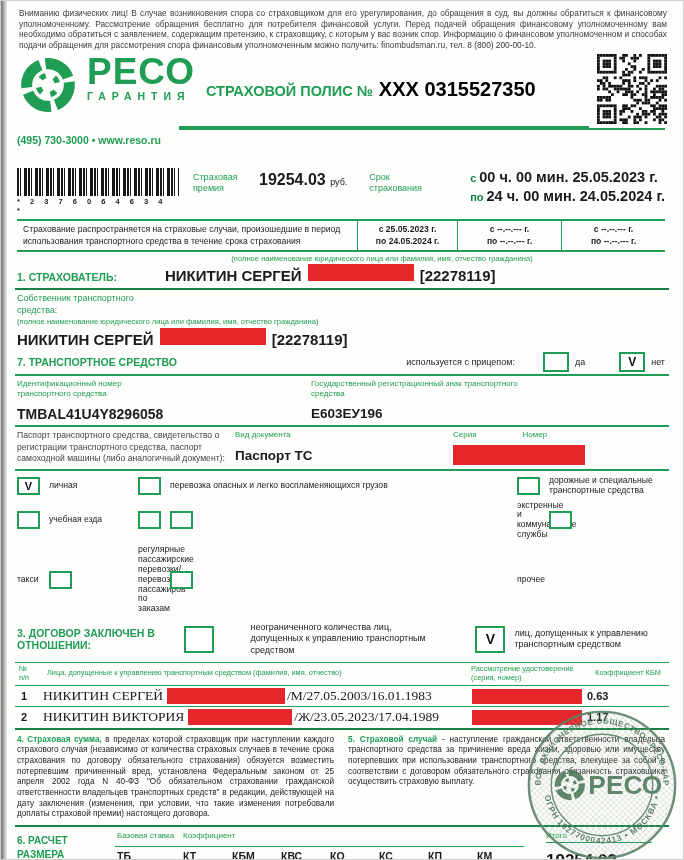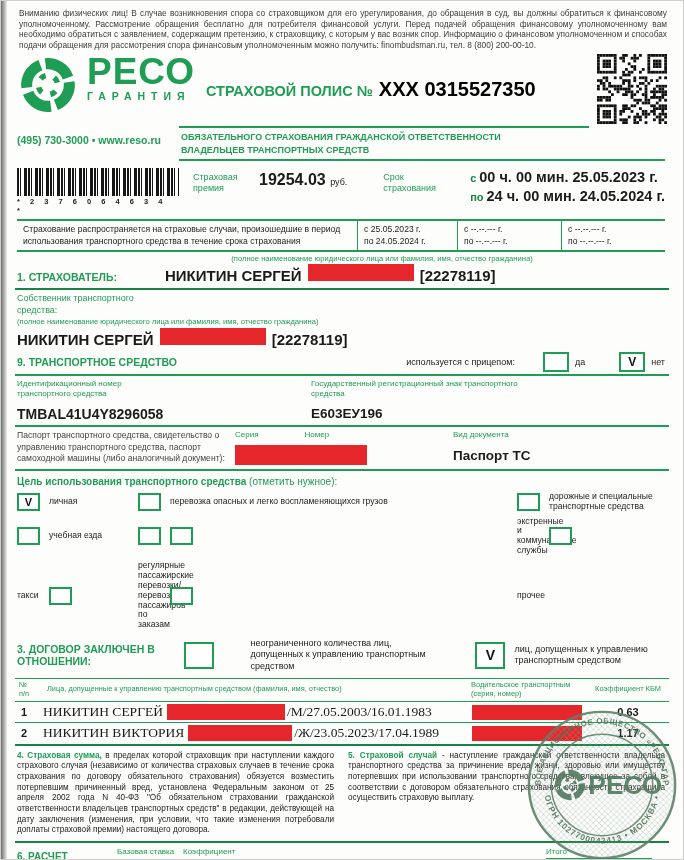--- a/index.html
+++ b/index.html
@@ -34,29 +34,29 @@
   .subtitle{font-size:9px;font-weight:bold;color:var(--green);line-height:1.35;margin:3px 0 3px 2px;}
   .line2{height:2px;background:var(--green);}
   
   .premium-row{display:flex;align-items:flex-start;margin:6px 18px 0 16px;}
   .barcode{width:162px;font-weight:bold;}
   .bars{height:28px;background:repeating-linear-gradient(90deg,#161616 0 2px,#fff 2px 3px,#161616 3px 4px,#fff 4px 7px,#161616 7px 10px,#fff 10px 11px);}
   .bdigits{font-size:7.5px;letter-spacing:4px;margin-top:1px;color:#222;}
   .p-label{width:58px;font-size:9px;color:var(--green);margin-left:14px;line-height:1.2;padding-top:4px;}
   .p-value{font-size:16px;font-weight:bold;margin-left:8px;padding-top:3px;white-space:nowrap;}
   .p-cur{font-size:9px;font-weight:normal;color:#222;}
-  .t-label{width:66px;font-size:9px;color:var(--green);margin-left:36px;line-height:1.2;padding-top:4px;}
+  .t-label{width:66px;font-size:9px;color:var(--green);margin-left:22px;line-height:1.2;padding-top:4px;}
   .t-dates{margin-left:auto;text-align:left;white-space:nowrap;}
   .t-dates div{font-size:14.5px;font-weight:bold;line-height:1.25;}
   .t-dates .pfx{color:var(--green-dk);font-size:11px;margin-right:3px;}
   
   .usage{display:grid;grid-template-columns:1fr 100px 104px 104px;margin:4px 18px 0 16px;
          border-top:2px solid var(--green);border-bottom:2px solid var(--green);}
   .usage>div{padding:3px 6px;font-size:8.6px;line-height:1.3;}
-  .usage .c{border-left:1.5px solid var(--green);text-align:left;font-weight:normal;white-space:nowrap;}
+  .usage .c{border-left:1.5px solid var(--green);text-align:center;font-weight:bold;white-space:nowrap;}
   .hint-c{text-align:center;font-size:7.6px;color:var(--green);margin:2px 0 0 80px;}
   
   .insurer-row{display:flex;align-items:baseline;margin:1px 16px 0 16px;padding-bottom:4px;}
   .sec-label{font-size:10.5px;font-weight:bold;color:var(--green);}
   .insurer-row .sec-label{width:148px;}
   .big-name{font-size:15px;font-weight:bold;white-space:nowrap;}
   .redact{display:inline-block;background:var(--red);vertical-align:middle;}
   .thick{height:2.5px;background:var(--green-dk);margin:0 14px;}
   .owner-row{display:flex;margin:3px 16px 1px 16px;flex-direction:column;}
   .owner-label{width:148px;font-size:9px;color:var(--green);line-height:1.3;}
@@ -94,21 +94,21 @@
   
   .drivers{margin:0 14px;border-top:1.5px solid var(--green);border-bottom:2.5px solid var(--green-dk);}
   .drow{display:grid;grid-template-columns:28px 1fr 120px 82px;align-items:center;}
   .drow.head{border-bottom:1px solid var(--green);}
   .drow.head>div{font-size:7.4px;color:var(--green);padding:2px 4px;line-height:1.2;}
   .drow.body{border-bottom:1px solid var(--green);height:21px;}
   .drow.body:last-child{border-bottom:none;}
   .dnum{font-size:11px;font-weight:bold;padding-left:6px;}
   .dname{font-family:"Liberation Serif",serif;font-size:13.5px;white-space:nowrap;display:flex;align-items:center;}
   .dlic{text-align:center;}
-  .dkbm{font-size:11px;font-weight:bold;text-align:center;}
+  .dkbm{font-size:11px;font-weight:bold;text-align:left;}
   
   .legal{display:grid;grid-template-columns:1fr 1fr;gap:14px;margin:5px 18px 5px 16px;}
   .legal p{margin:0;font-size:8.2px;line-height:1.3;color:#222;text-align:justify;}
   .legal .lead{color:var(--green);font-weight:bold;}
   .legal .sec6{margin-top:9px;text-align:left;}
   
   .calc{display:flex;margin:3px 18px 3px 16px;}
   .calc-title{width:90px;font-size:10px;font-weight:bold;color:var(--green);line-height:1.35;padding-top:4px;}
   .calc-grid{display:grid;grid-template-columns:66px repeat(7,49px);margin-left:8px;}
   .calc-grid .tiny{font-size:8px;color:var(--green);border-bottom:1px solid var(--green);padding:1px 2px 2px 2px;}
@@ -443,24 +443,20 @@
         <rect x="12" y="72" width="3" height="3"></rect>
         <rect x="15" y="72" width="3" height="3"></rect>
         <rect x="18" y="72" width="3" height="3"></rect>
       </svg>
   </div>
 
   <div class="header2">
     <div class="phone">(495) 730-3000 • www.reso.ru</div>
     <div class="subtitle-wrap">
       <div class="line1"></div>
-      <div class="subtitle">
-        <div>ОБЯЗАТЕЛЬНОГО СТРАХОВАНИЯ ГРАЖДАНСКОЙ ОТВЕТСТВЕННОСТИ</div>
-        <div>ВЛАДЕЛЬЦЕВ ТРАНСПОРТНЫХ СРЕДСТВ</div>
-      </div>
       <div class="line2"></div>
     </div>
   </div>
 
   <div class="premium-row">
     <div class="barcode">
       <div class="bars"></div>
       <div class="bdigits">* 2 3 7 6 0 6 4 6 3 4 *</div>
     </div>
     <div class="p-label">Страховая премия</div>
@@ -504,21 +500,21 @@
       <div class="hint">(полное наименование юридического лица или фамилия, имя, отчество гражданина)</div>
       <div style="display:flex;align-items:baseline;margin-top:2px;">
         <span class="big-name">НИКИТИН СЕРГЕЙ</span>
         <span class="redact" style="width:106px;height:17px;margin:0 6px;"></span>
         <span class="big-name">[22278119]</span>
       </div>
     </div>
   </div>
 
   <div class="veh-head">
-    <div class="sec-label">9. ТРАНСПОРТНОЕ СРЕДСТВО</div>
+    <div class="sec-label">7. ТРАНСПОРТНОЕ СРЕДСТВО</div>
     <div class="trailer">
       <span>используется с прицепом:</span>
       <span class="cb sm" style="margin-left:28px;"></span>
       <span style="margin-left:6px;">да</span>
       <span class="cb sm" style="margin-left:34px;">V</span>
       <span style="margin-left:6px;">нет</span>
     </div>
   </div>
   <div class="gline"></div>
 
@@ -528,40 +524,36 @@
       <div class="f-value" style="font-size:14px;">TMBAL41U4Y8296058</div>
     </div>
     <div>
       <div class="f-label">Государственный регистрационный знак транспортного средства</div>
       <div class="f-value">Е603ЕУ196</div>
     </div>
   </div>
   <div class="gline"></div>
 
   <div class="passport">
-    <div class="ptext">Паспорт транспортного средства, свидетельство о управлению транспортного средства, паспорт самоходной машины (либо аналогичный документ):</div>
+    <div class="ptext">Паспорт транспортного средства, свидетельство о регистрации транспортного средства, паспорт самоходной машины (либо аналогичный документ):</div>
+    <div>
+      <div class="f-label">Вид документа</div>
+      <div class="f-value">Паспорт ТС</div>
+    </div>
     <div>
       <div class="ser-num">
         <span class="f-label">Серия</span>
         <span class="f-label">Номер</span>
       </div>
       <span class="redact" style="width:132px;height:20px;margin-top:4px;"></span>
     </div>
-    <div>
-      <div class="f-label">Вид документа</div>
-      <div class="f-value">Паспорт ТС</div>
-    </div>
   </div>
   <div class="gline"></div>
 
   <div class="purpose">
-    <div class="purpose-title">
-      <span>Цель использования транспортного средства</span>
-      <span class="norm">(отметить нужное):</span>
-    </div>
     <div class="purpose-grid">
       <span class="cb xs">V</span>
       <span class="pl">личная</span>
       <span class="cb xs"></span>
       <span class="pl">перевозка опасных и легко воспламеняющихся грузов</span>
       <span class="cb xs"></span>
       <span class="pl">дорожные и специальные транспортные средства</span>
 
       <span class="cb xs"></span>
       <span class="pl">учебная езда</span>
@@ -588,21 +580,21 @@
   </div>
 
   <div class="drivers">
     <div class="drow head">
       <div>
           <div>№</div>
           <div>п/п</div>
         </div>
       <div>Лица, допущенные к управлению транспортным средством (фамилия, имя, отчество)</div>
       <div>
-          <div>Водительское транспортным</div>
+          <div>Рассмотрение удостоверение</div>
           <div>(серия, номер)</div>
         </div>
       <div style="text-align:center;">Коэффициент КБМ</div>
     </div>
     <div class="drow body">
       <div class="dnum">1</div>
       <div class="dname">
         <span>НИКИТИН СЕРГЕЙ</span>
         <span class="redact" style="width:118px;height:16px;margin:0 2px 0 4px;"></span>
         <span>/М/27.05.2003/16.01.1983</span>

